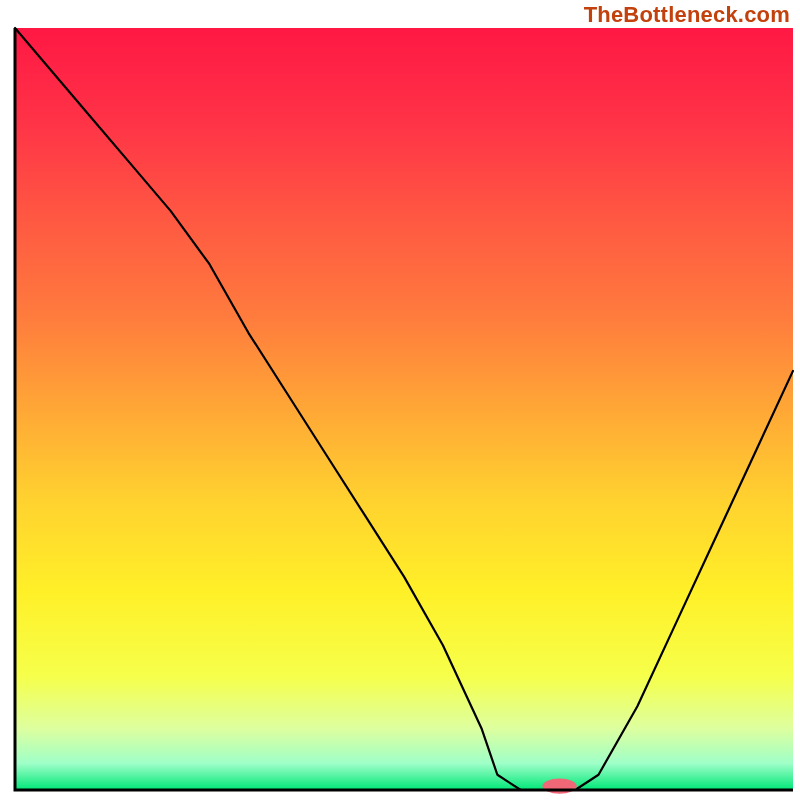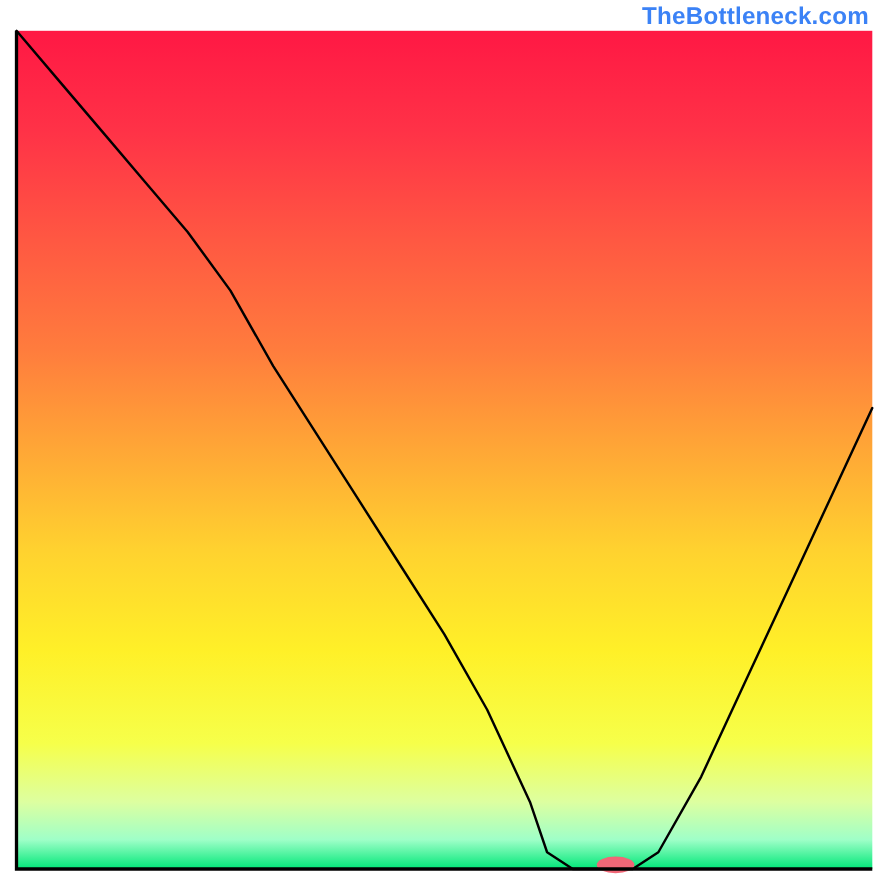--- a/index.html
+++ b/index.html
@@ -19,21 +19,21 @@
     position: absolute;
     left: 0;
     top: 0;
   }
   #watermark {
     position: absolute;
     top: 2px;
     right: 10px;
     font-size: 22px;
     font-weight: 600;
-    color: #3b82f6;
+    color: #c2410c;
     letter-spacing: 0.2px;
     font-family: Arial, Helvetica, sans-serif;
     text-align: right;
   }
 </style>
 </head>
 <body>
 <div id="wrap">
   <svg id="chart" width="800" height="800" viewBox="0 0 800 800">
       <defs>

